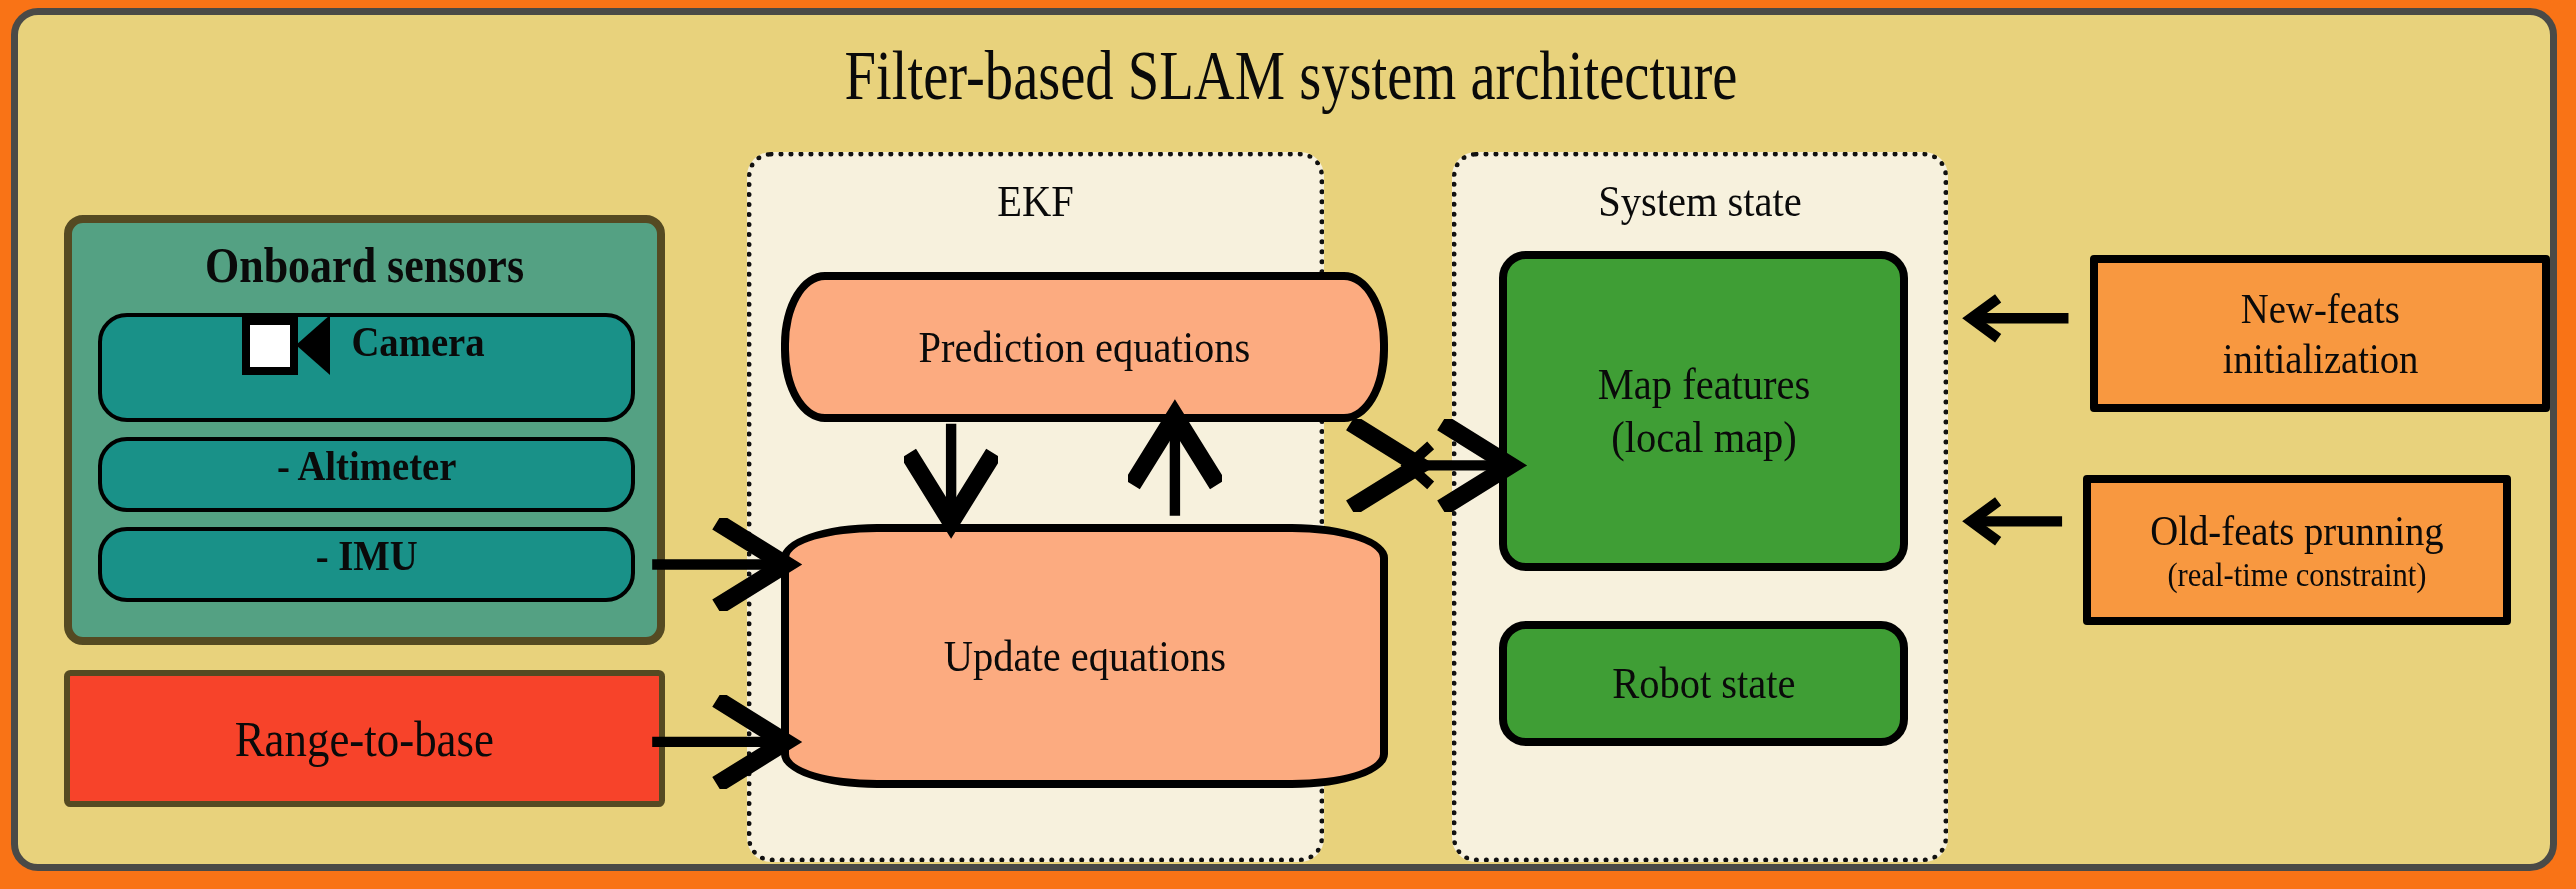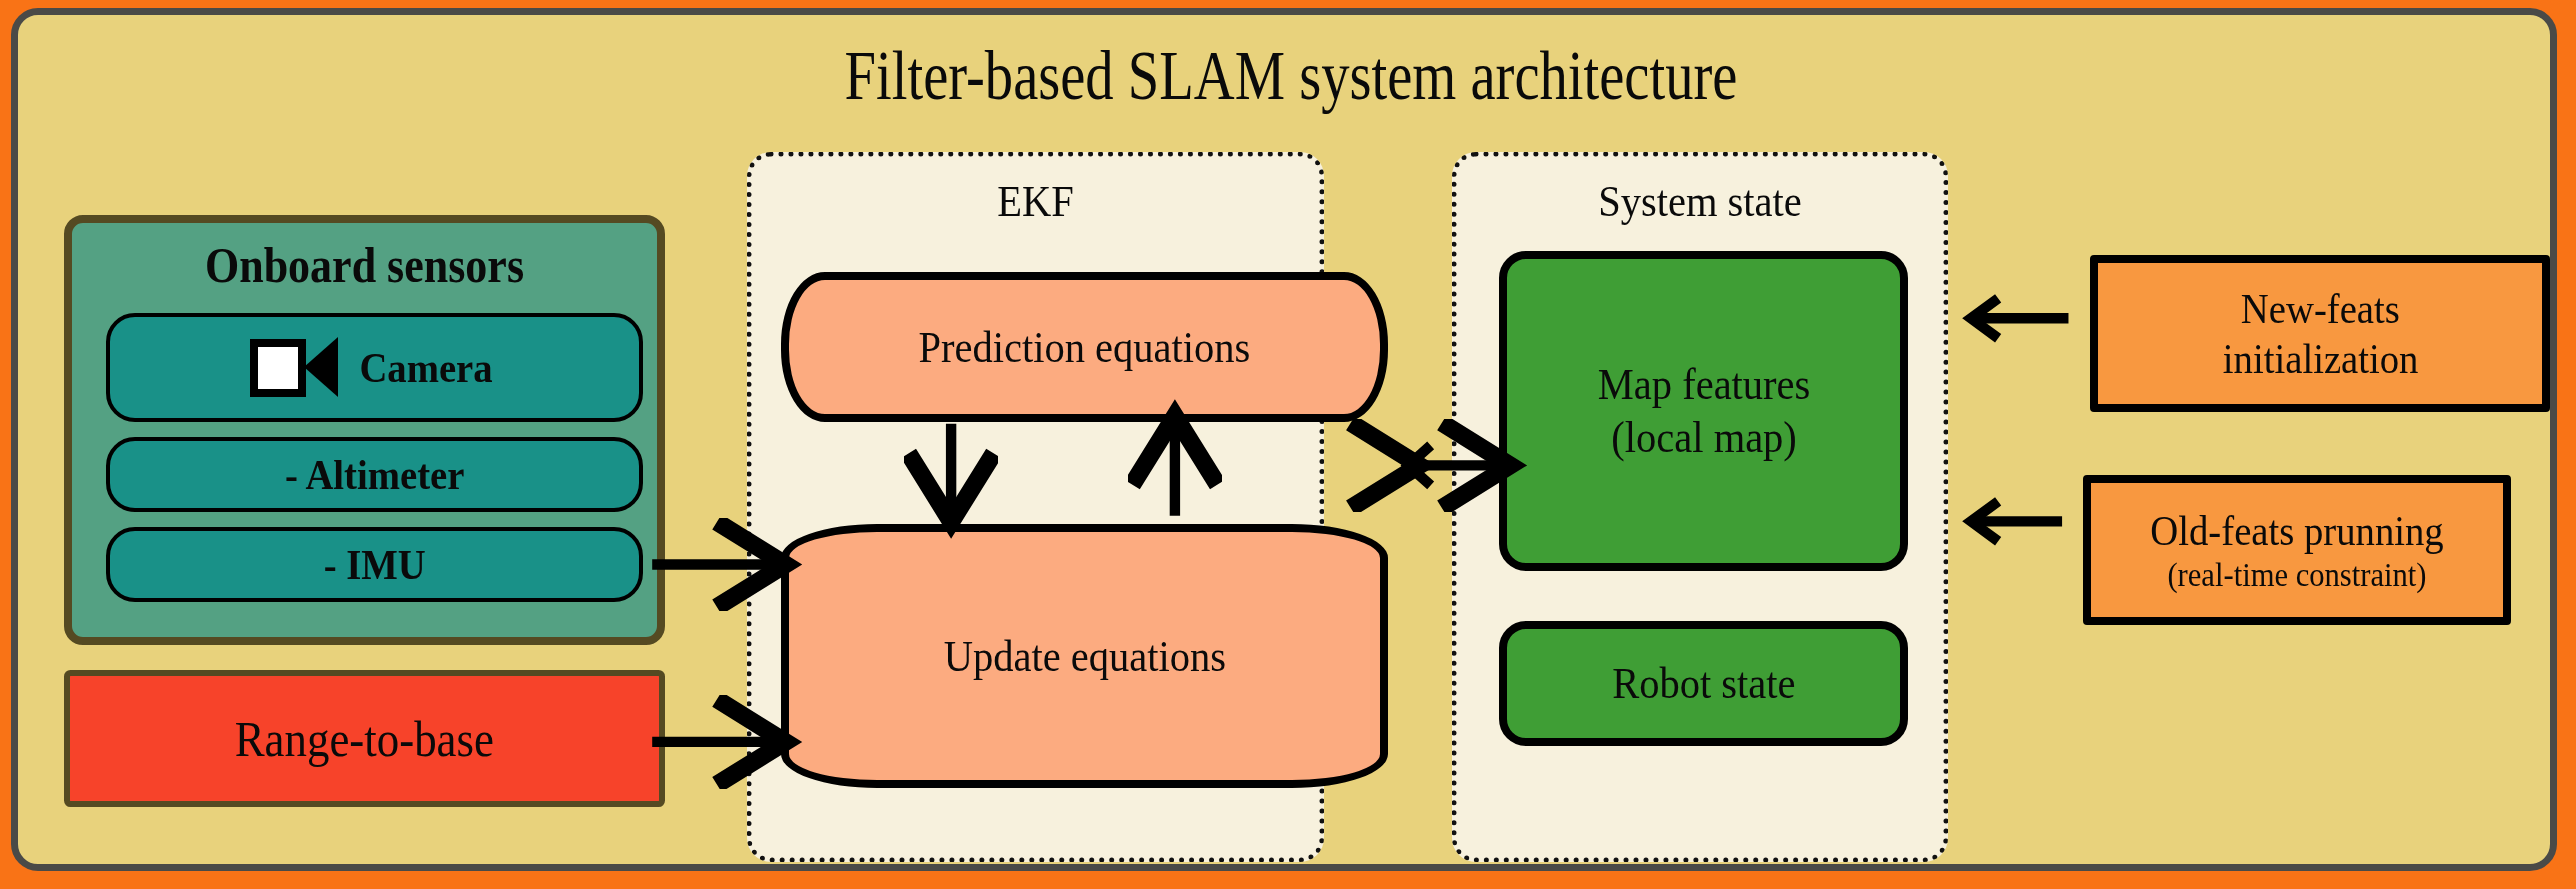--- a/index.html
+++ b/index.html
@@ -87,28 +87,28 @@
     left: 0; top: 12.8px;
     width: 100%;
     text-align: center;
     font-size: 50px;
     color: #0a0a0a;
     transform: scaleX(0.88);
     white-space: nowrap;
   }
   .sensor-item {
     position: absolute;
-    left: 34px;
+    left: 26px;
     width: 537px;
     background: #199188;
     border: 4.8px solid #000000;
     border-radius: 29px;
     box-sizing: border-box;
     display: flex;
-    align-items: center;
+    align-items: flex-start;
     justify-content: center;
     font-size: 43px;
     color: #0a0a0a;
   }
   .sensor-item .txt { transform: scaleX(0.9); white-space: nowrap; }
   #sensor-camera    { top: 90px; height: 109px; }
   #sensor-altimeter { top: 214px; height: 75px; }
   #sensor-imu       { top: 304px; height: 75px; }
 
   .camera-icon {

